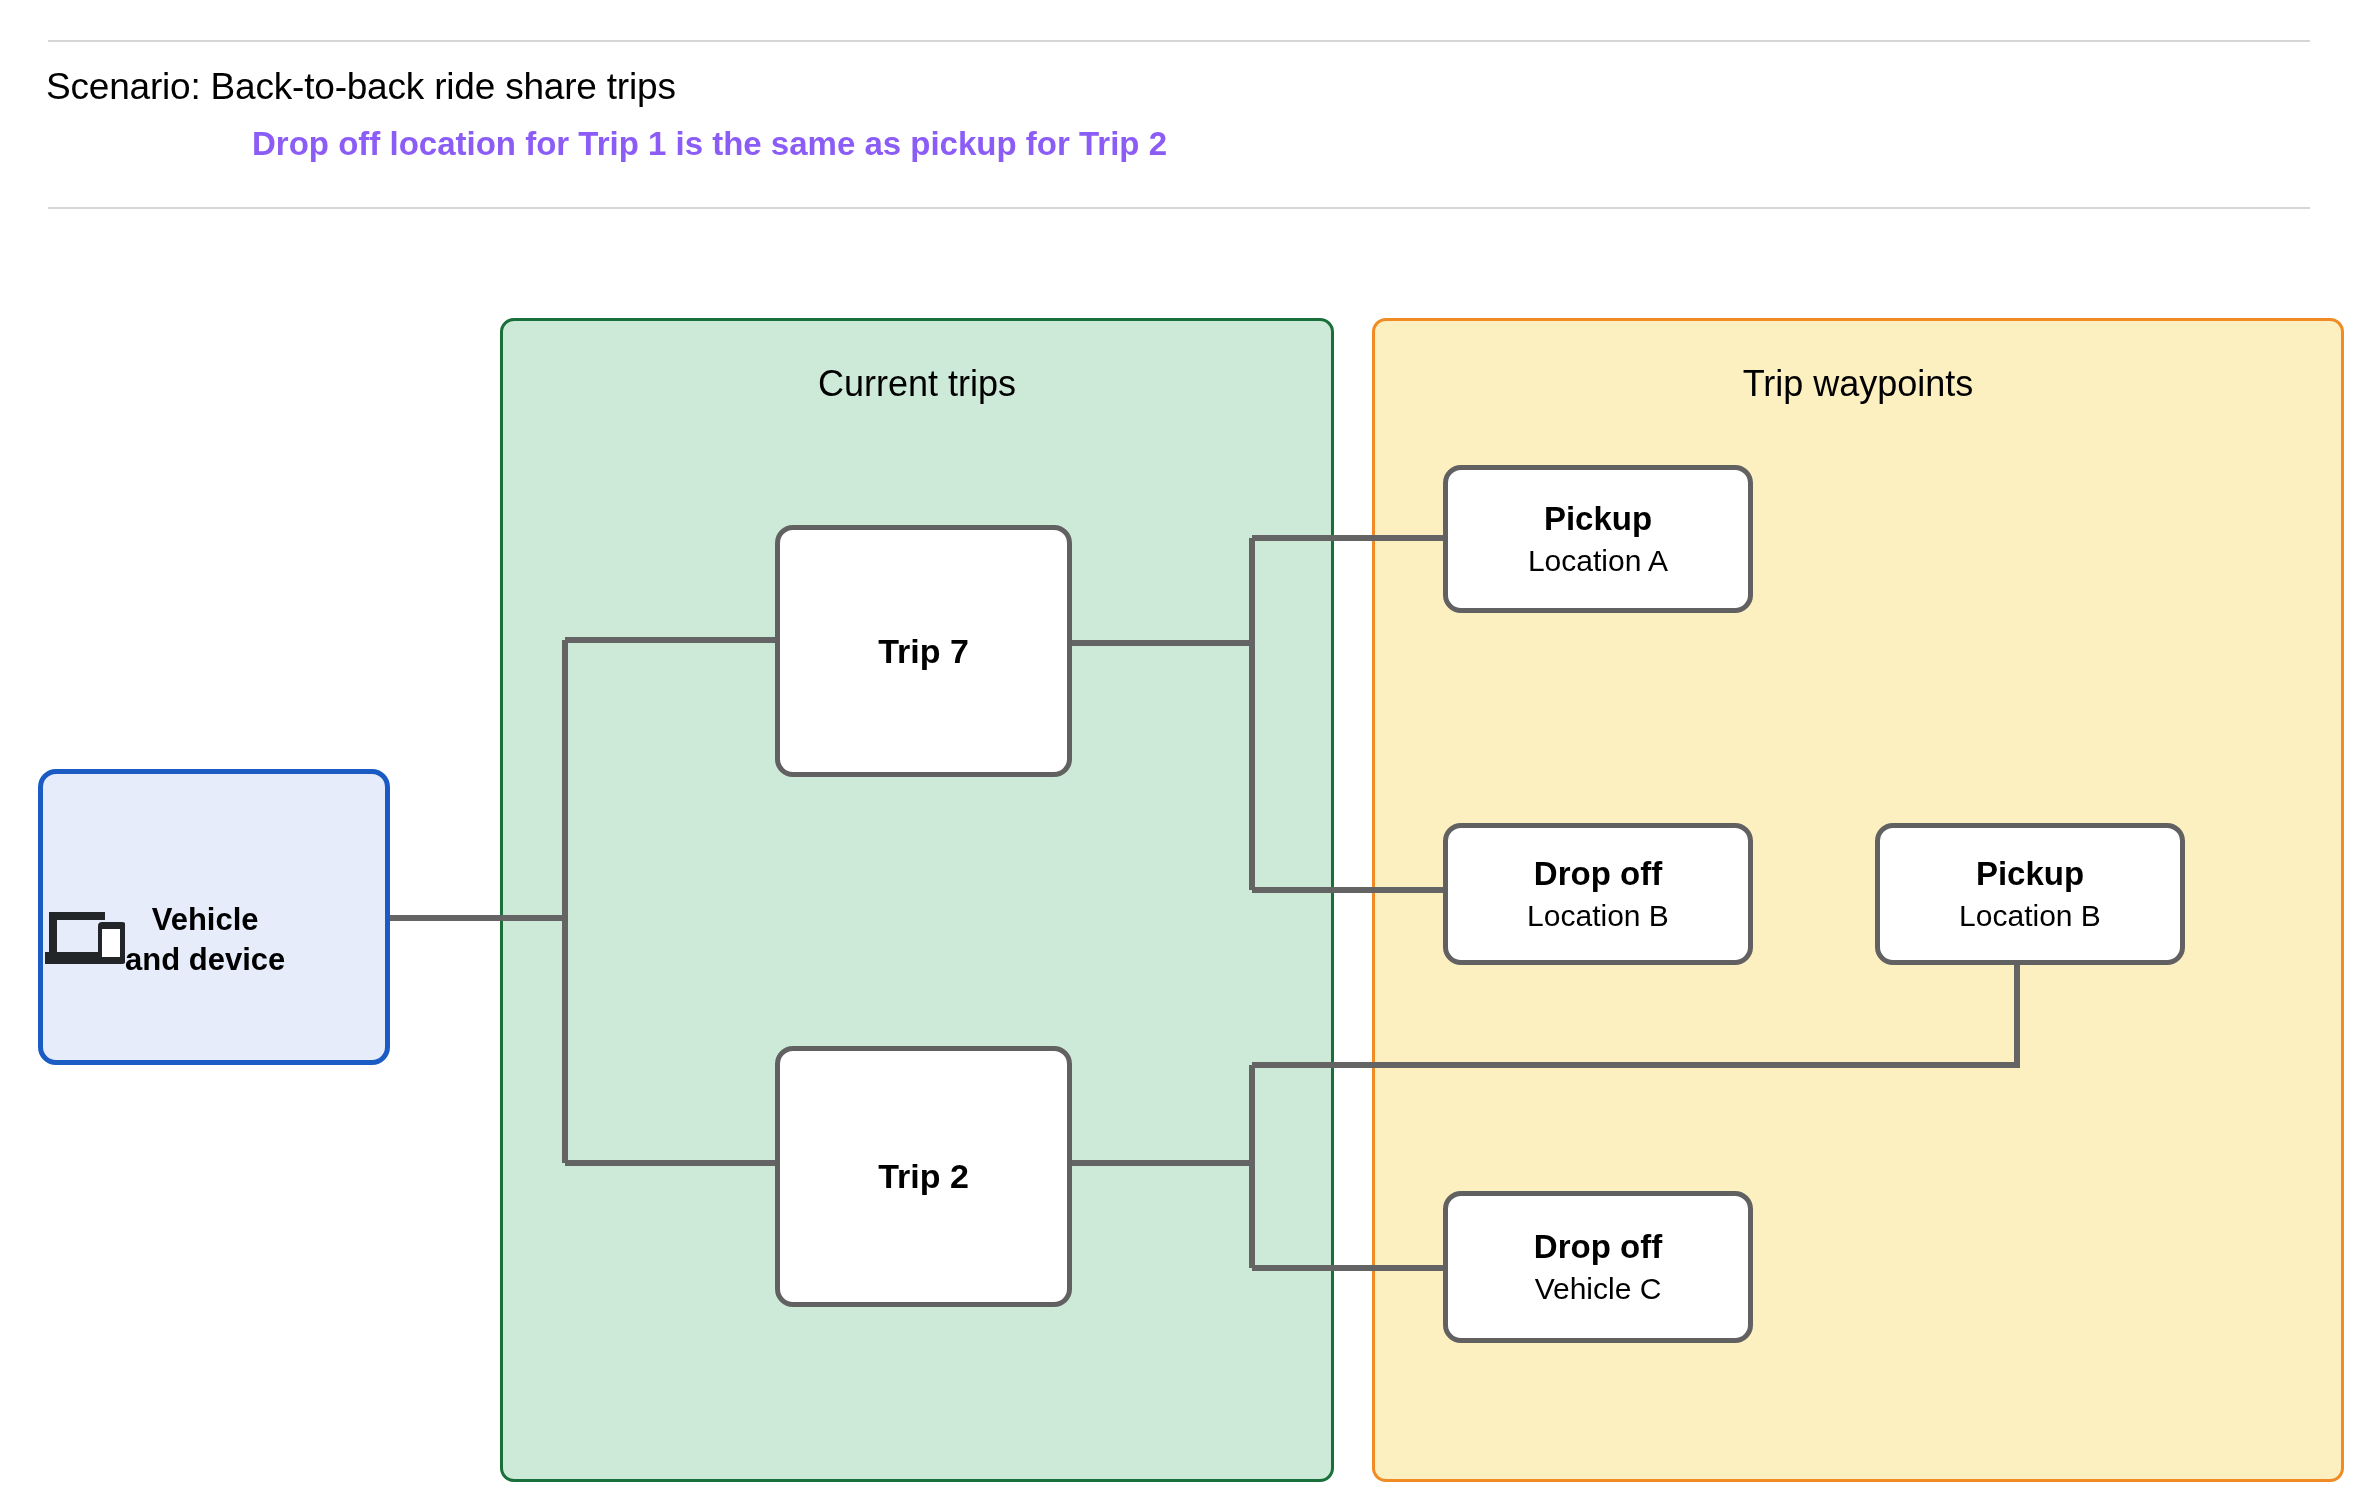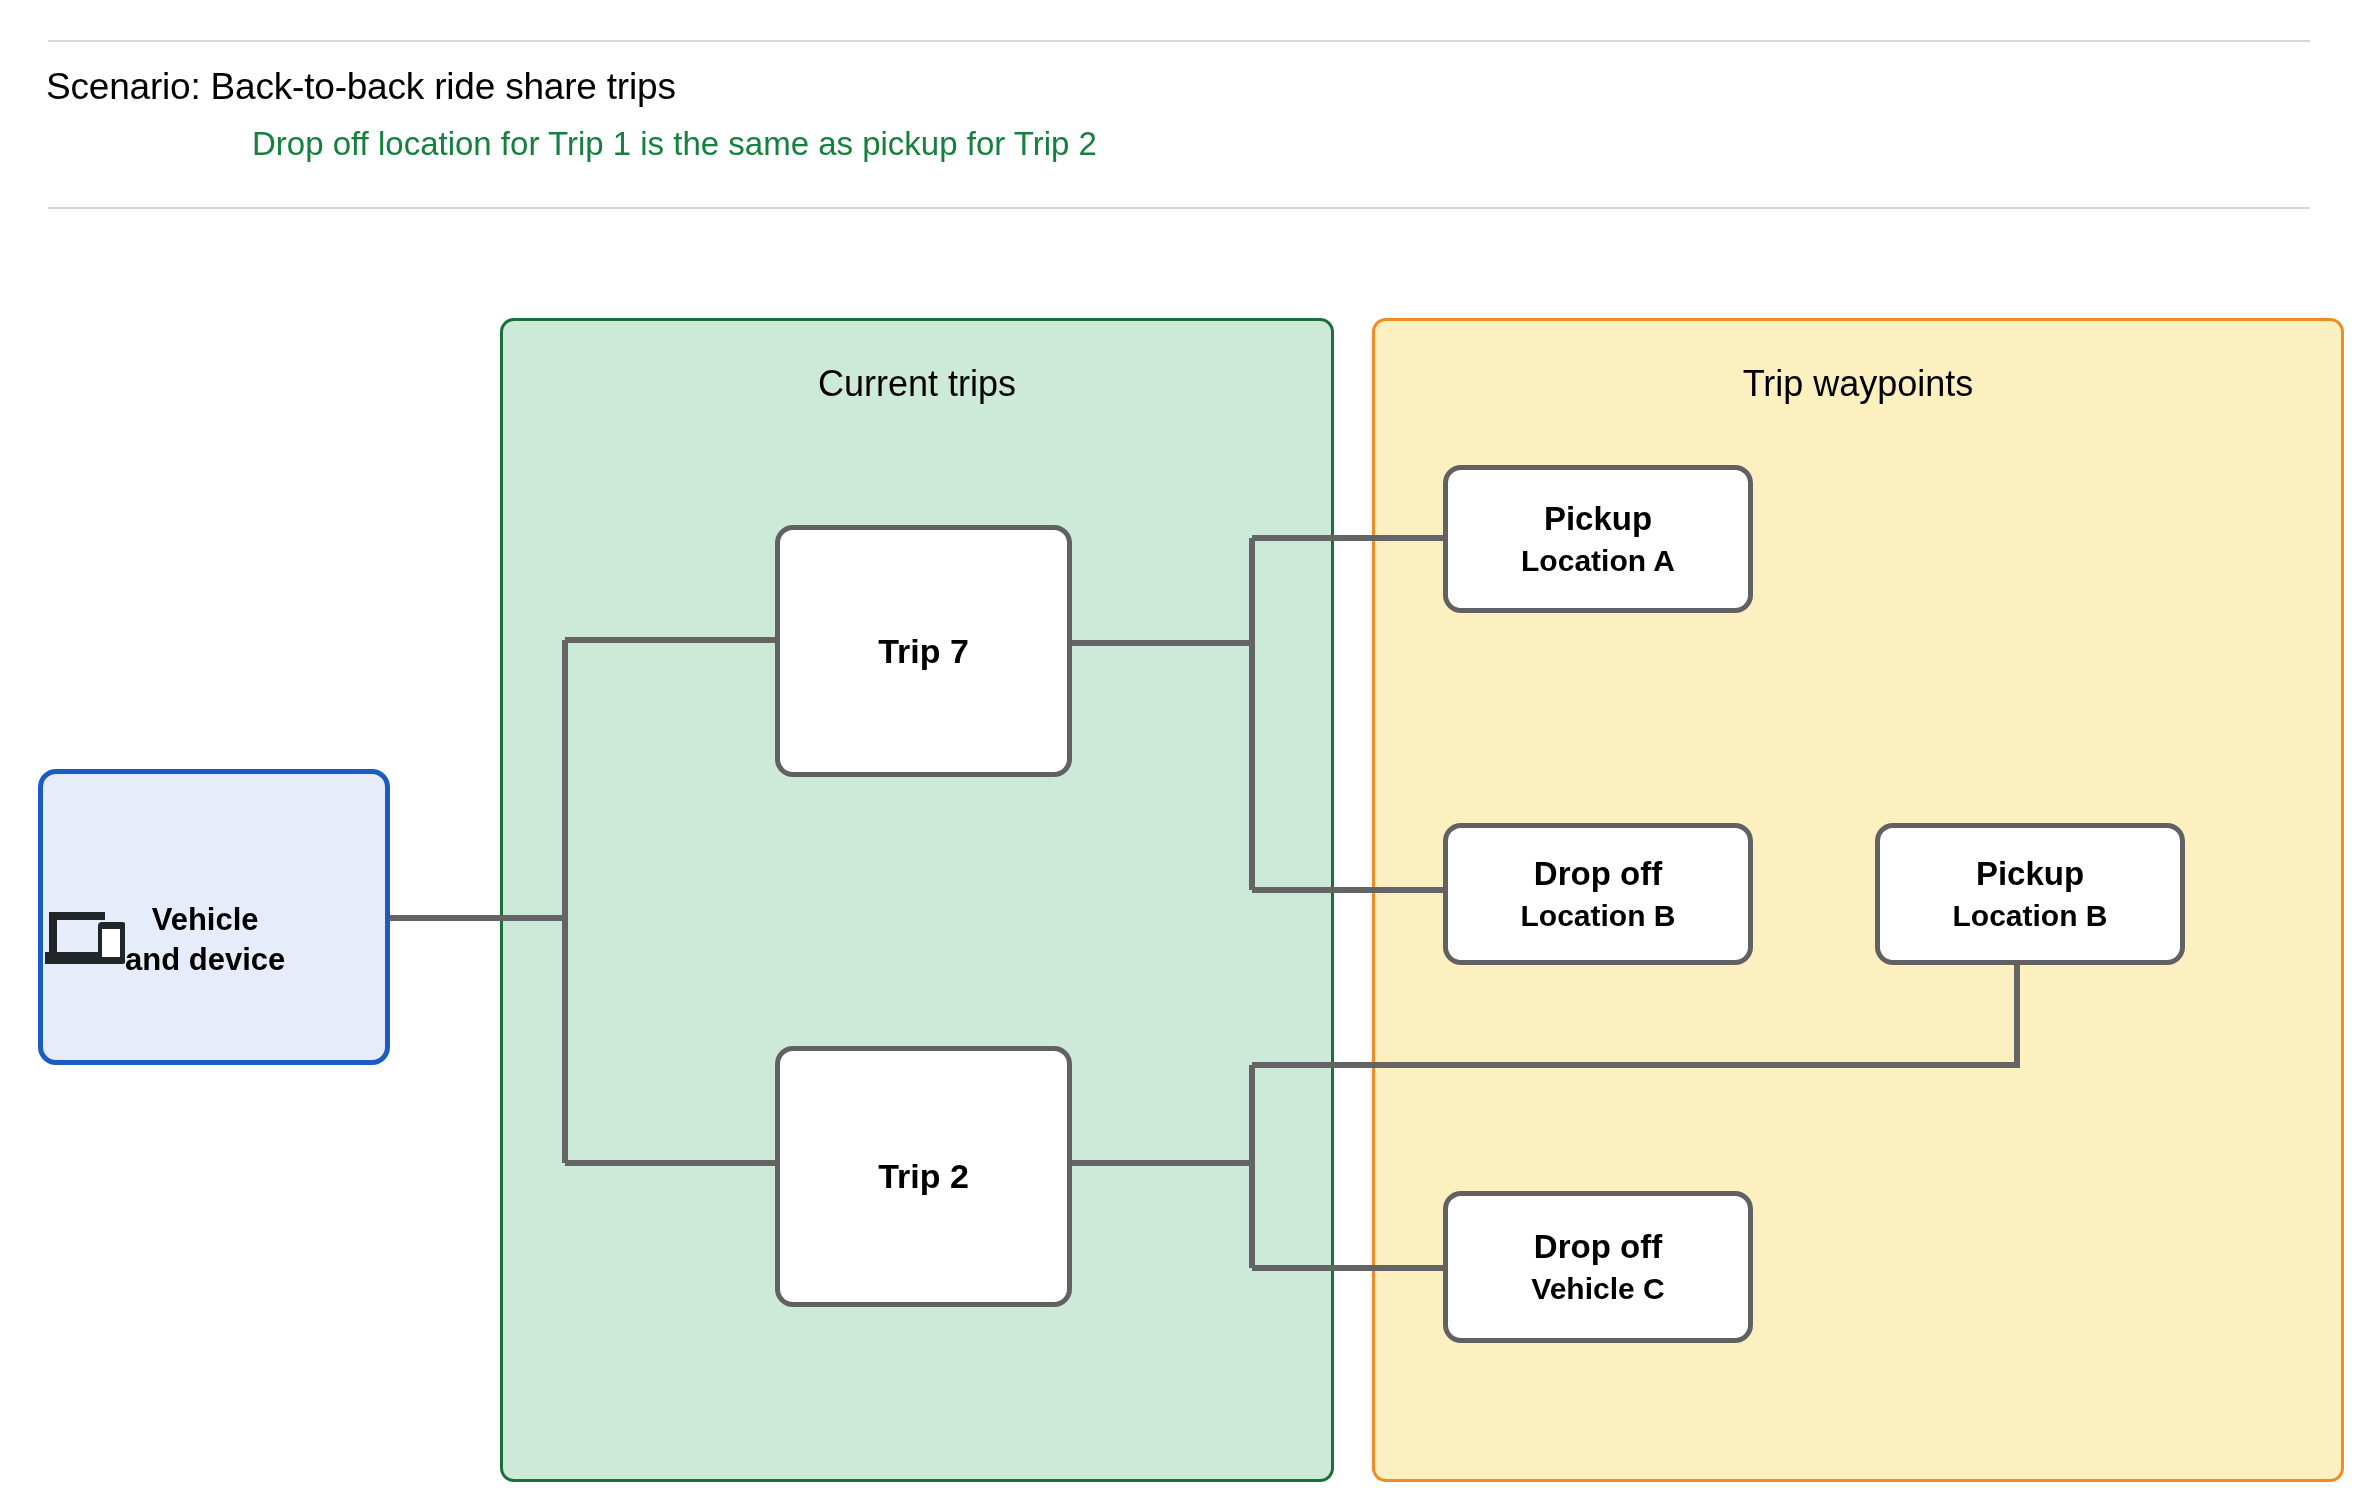--- a/index.html
+++ b/index.html
@@ -39,23 +39,23 @@
     font-weight: 400;
     letter-spacing: -0.2px;
     white-space: nowrap;
     color: #000000;
   }
   #scenario-subtitle {
     position: absolute;
     left: 252px;
     top: 125px;
     font-size: 33px;
-    font-weight: 400;
+    font-weight: 700;
     white-space: nowrap;
-    color: #15803d;
+    color: #8b5cf6;
   }
 
   
   .group {
     position: absolute;
     border-radius: 14px;
     box-sizing: border-box;
   }
   .group-title {
     position: absolute;
@@ -102,21 +102,21 @@
     text-align: left;
   }
   .node-title {
     font-size: 33px;
     font-weight: 700;
     color: #000000;
     line-height: 1.18;
   }
   .node-sub {
     font-size: 30px;
-    font-weight: 700;
+    font-weight: 400;
     color: #000000;
     line-height: 1.18;
     margin-top: 4px;
   }
   .trip-node .node-title {
     font-weight: 700;
     font-size: 34px;
   }
 
   #node-trip-1 { left: 775px;  top: 525px;  width: 297px; height: 252px; }

